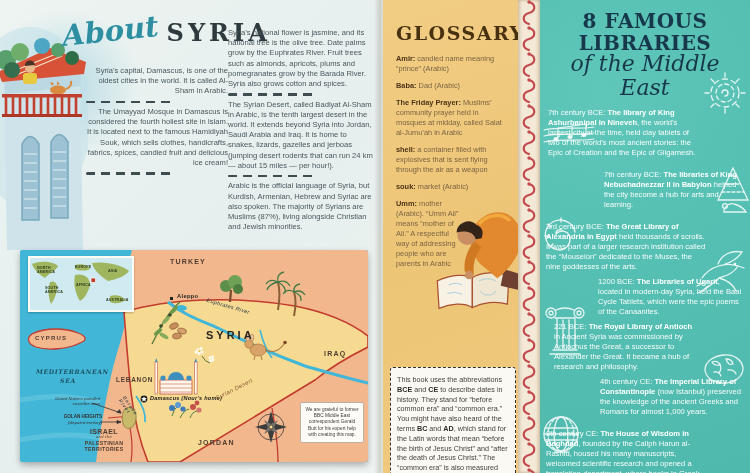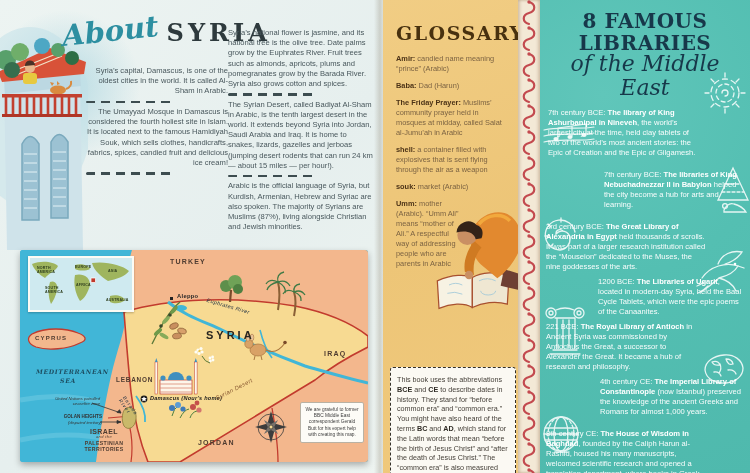--- a/index.html
+++ b/index.html
@@ -91,21 +91,21 @@
   .r-title1{margin:0;text-align:center;font-family:"DejaVu Serif",serif;font-weight:bold;
     font-size:20px;letter-spacing:.5px;color:#17384a;line-height:22px;}
   .r-title2{margin:-2px 0 8px 0;text-align:center;font-family:"DejaVu Serif",serif;font-style:italic;
     font-size:22px;color:#17384a;line-height:24px;}
   .rentry{font-size:7.6px;line-height:10px;color:rgba(255,255,255,.96);}
   .rentry b{font-weight:bold;color:#fff;}
   .e1{margin:0 46px 12px 2px;}
   .e2{margin:0 0 5px 58px;}
   .e3{margin:12px 36px 5px 0;}
   .e4{margin:0 0 5px 52px;}
-  .e5{margin:0 50px 5px 0;}
+  .e5{margin:0 50px 5px 8px;}
   .e6{margin:0 2px 12px 54px;}
   .e7{margin:0 42px 5px 0;}
   .ricon{position:absolute;}
   .ric-flower{left:163px;top:70px;}
   .ric-music{left:2px;top:120px;}
   .ric-pyramid{left:176px;top:166px;}
   .ric-shell{left:2px;top:216px;}
   .ric-bird{left:154px;top:248px;}
   .ric-column{left:3px;top:304px;}
   .ric-brain{left:162px;top:352px;}
@@ -331,21 +331,21 @@
       <div class="credit">We are grateful to former BBC Middle East correspondent Gerald Butt for his expert help with creating this map.</div>
     </div>
   </section>
 
   <div class="gutter-l"></div>
 
   <section class="page-gloss">
     <h2 class="g-title">GLOSSARY</h2>
 
     <div class="gentry"><b>Amir:</b><span> candied name meaning “prince” (Arabic)</span></div>
-    <div class="gentry"><b>Baba:</b><span> Dad (Harun)</span></div>
+    <div class="gentry"><b>Baba:</b><span> Dad (Arabic)</span></div>
     <div class="gentry"><b>The Friday Prayer:</b><span> Muslims’ community prayer held in mosques at midday, called Salat al-Jumu’ah in Arabic</span></div>
     <div class="gentry"><b>shell:</b><span> a container filled with explosives that is sent flying through the air as a weapon</span></div>
     <div class="gentry"><b>souk:</b><span> market (Arabic)</span></div>
     <div class="gentry gentry-umm"><b>Umm:</b><span> mother (Arabic). “Umm Ali” means “mother of Ali.” A respectful way of addressing people who are parents in Arabic</span></div>
 
     <svg class="boy-svg" width="100" height="140" viewBox="0 0 120 150">
       <g>
         <path d="M16,100 C34,92 50,92 58,96 L58,132 C48,126 32,127 18,133 Z" fill="#f7f2e3" stroke="#a8502f" stroke-width="1.5"></path>
         <path d="M58,96 C68,90 88,88 102,94 L100,128 C86,124 70,126 58,132 Z" fill="#efe7d2" stroke="#a8502f" stroke-width="1.5"></path>
         <path d="M30,105 q8,-4 16,0 M66,100 q10,-5 20,0 M68,112 a9,5 0 1 0 18,0 M28,115 q9,-3 18,1" stroke="#9fc8d8" stroke-width="1" fill="none"></path>

